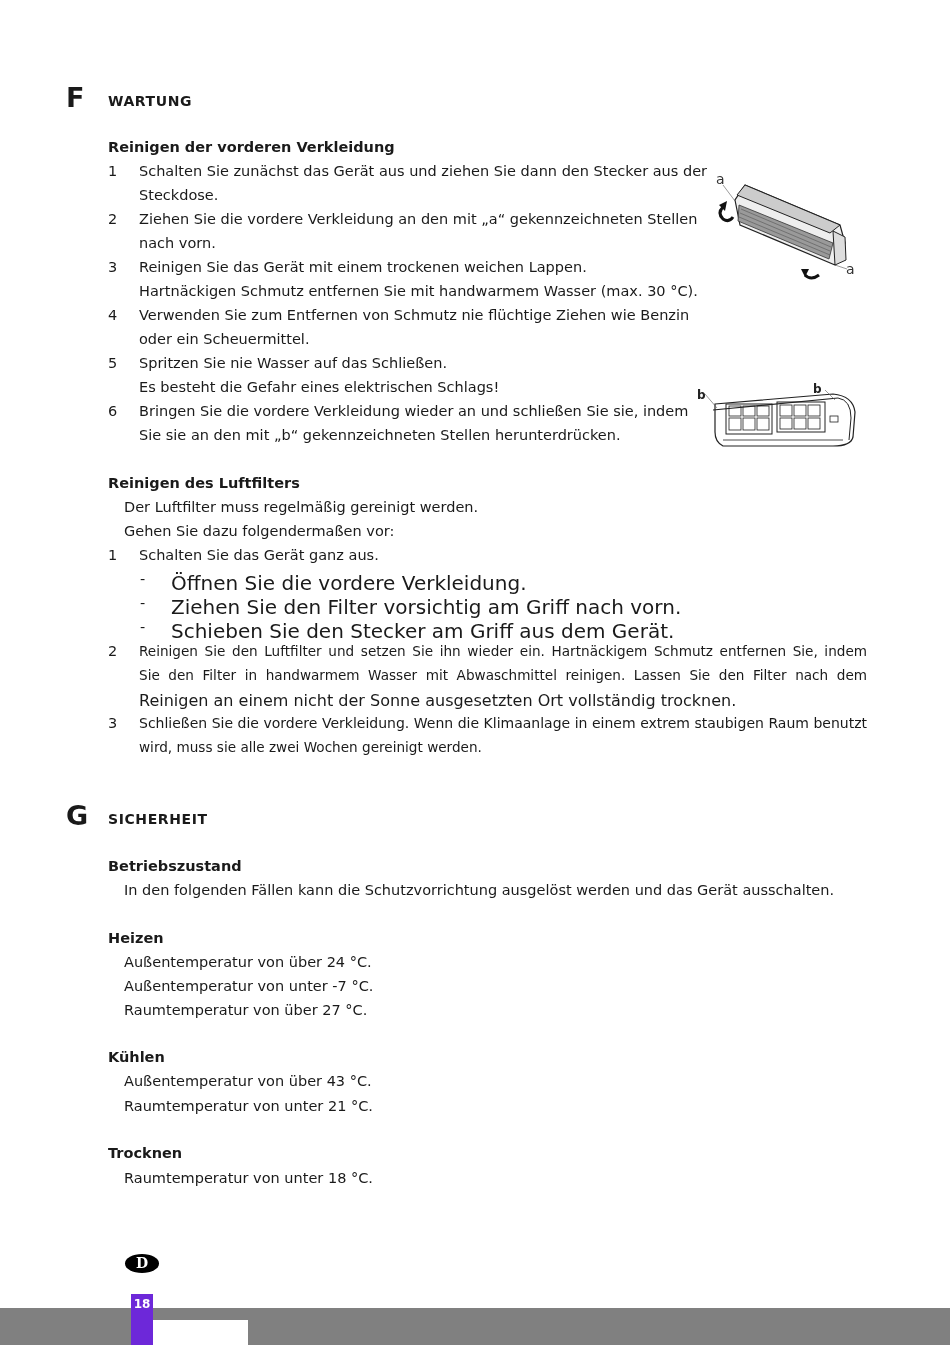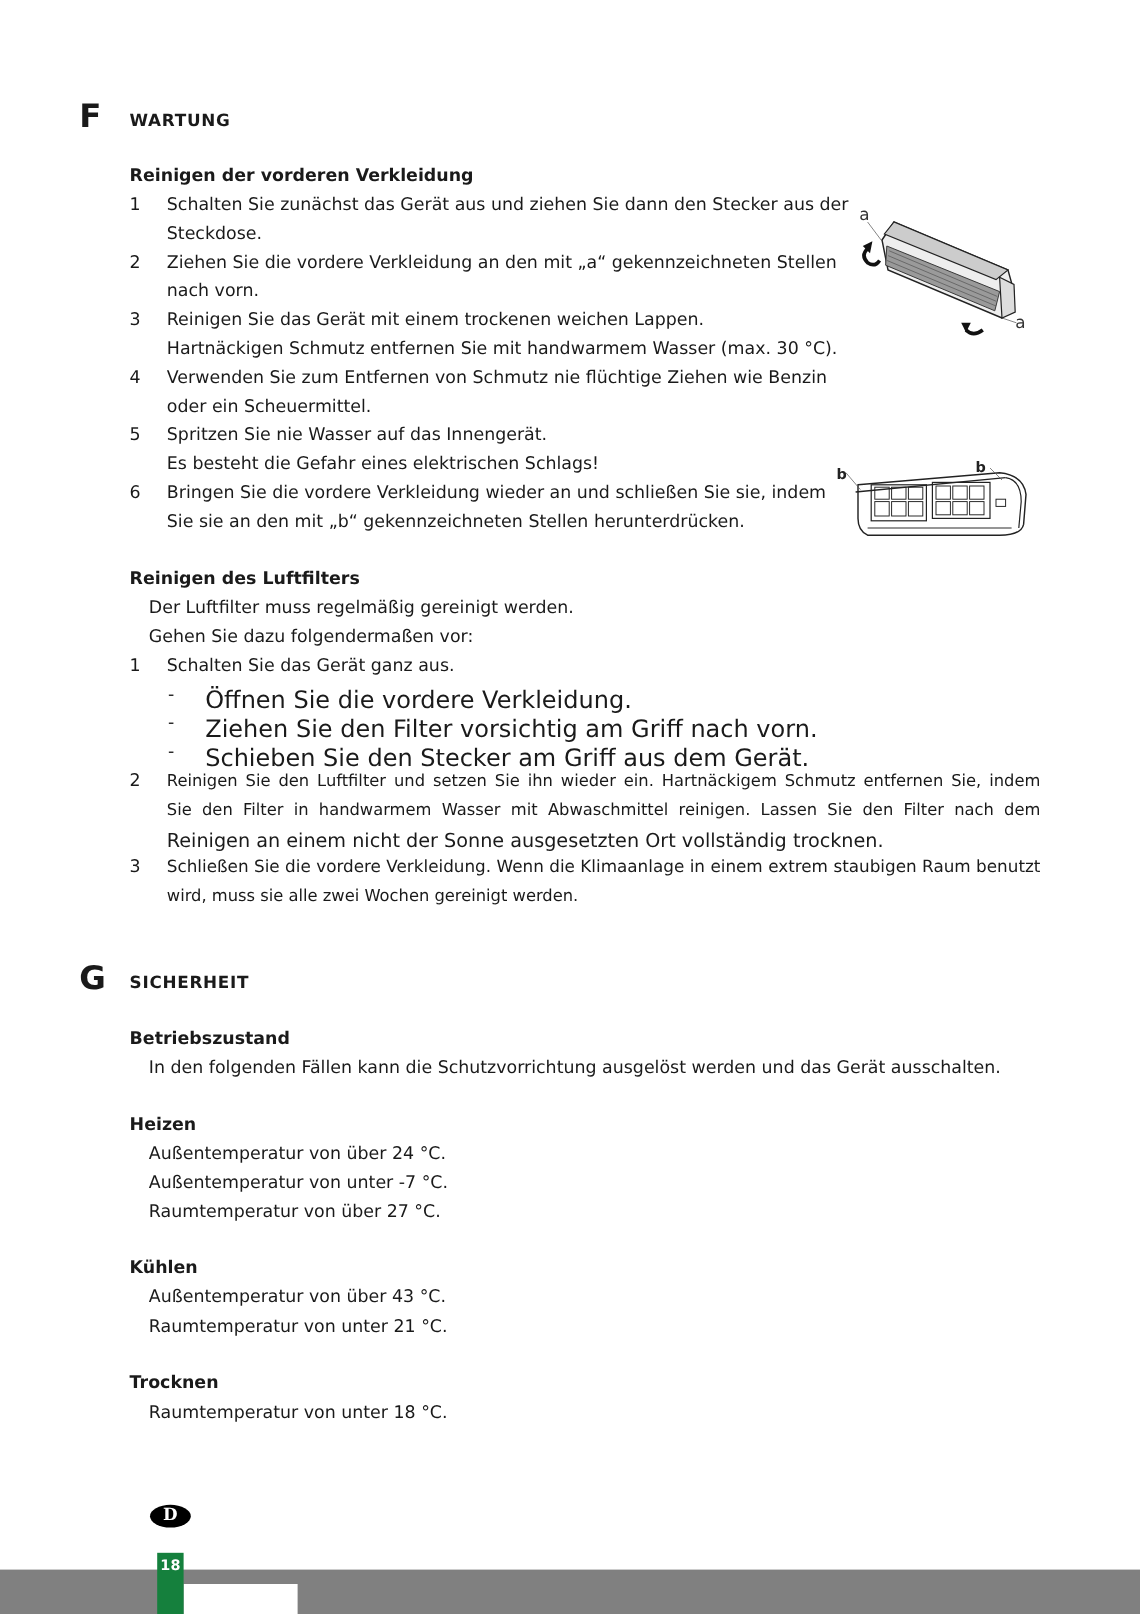--- a/index.html
+++ b/index.html
@@ -12,21 +12,21 @@
   .sec-letter { font-size: 27px; font-weight: bold; left: 66px; line-height: 1; }
   .sec-title { font-size: 14px; font-weight: bold; left: 108px; letter-spacing: 0.6px; }
   .sub { font-size: 14.5px; font-weight: bold; left: 108px; text-align: center; }
   .line { font-size: 14.5px; left: 124px; white-space: nowrap; }
   .num { position: absolute; left: 108px; font-size: 14.5px; }
   .txt { position: absolute; left: 139px; font-size: 14.5px; white-space: nowrap; }
   .dash { position: absolute; left: 140px; font-size: 14.5px; }
   .dtxt { position: absolute; left: 171px; font-size: 20px; white-space: nowrap; }
   .just { position: absolute; left: 139px; width: 728px; font-size: 14.5px; text-align: justify; text-align-last: justify; white-space: nowrap; }
   .footer-bar { left: 0; top: 1308px; width: 950px; height: 37px; background: #808080; }
-  .page-tab { left: 131px; top: 1294px; width: 22px; height: 51px; background: #15803d; color: #fff; font-size: 12px; font-weight: bold; text-align: center; line-height: 20px; }
+  .page-tab { left: 131px; top: 1294px; width: 22px; height: 51px; background: #6d28d9; color: #fff; font-size: 12px; font-weight: bold; text-align: center; line-height: 20px; }
   .white-box { left: 153px; top: 1320px; width: 95px; height: 25px; background: #fff; }
   .lang-badge { left: 125px; top: 1254px; width: 34px; height: 19px; background: #000; color: #fff; border-radius: 50%; font-family: "DejaVu Serif", serif; font-weight: bold; font-size: 14px; text-align: center; line-height: 19px; }
 </style>
 </head>
 <body>
 
 <div class="abs sec-letter" style="top:84px">F</div>
 <div class="abs sec-title" style="top:93px">WARTUNG</div>
 
 <div class="abs sub" style="top:139px">Reinigen der vorderen Verkleidung</div>
@@ -47,21 +47,21 @@
     <span class="txt" style="top:259px">Reinigen Sie das Gerät mit einem trockenen weichen Lappen.</span>
     <span class="txt" style="top:283px">Hartnäckigen Schmutz entfernen Sie mit handwarmem Wasser (max. 30 °C).</span>
   </div>
   <div>
     <span class="num" style="top:307px">4</span>
     <span class="txt" style="top:307px">Verwenden Sie zum Entfernen von Schmutz nie flüchtige Ziehen wie Benzin</span>
     <span class="txt" style="top:331px">oder ein Scheuermittel.</span>
   </div>
   <div>
     <span class="num" style="top:355px">5</span>
-    <span class="txt" style="top:355px">Spritzen Sie nie Wasser auf das Innengerät.</span>
+    <span class="txt" style="top:355px">Spritzen Sie nie Wasser auf das Schließen.</span>
     <span class="txt" style="top:379px">Es besteht die Gefahr eines elektrischen Schlags!</span>
   </div>
   <div>
     <span class="num" style="top:403px">6</span>
     <span class="txt" style="top:403px">Bringen Sie die vordere Verkleidung wieder an und schließen Sie sie, indem</span>
     <span class="txt" style="top:427px">Sie sie an den mit „b“ gekennzeichneten Stellen herunterdrücken.</span>
   </div>
 </div>
 
 <div class="abs" style="left:705px; top:165px; width:160px; height:120px;">

